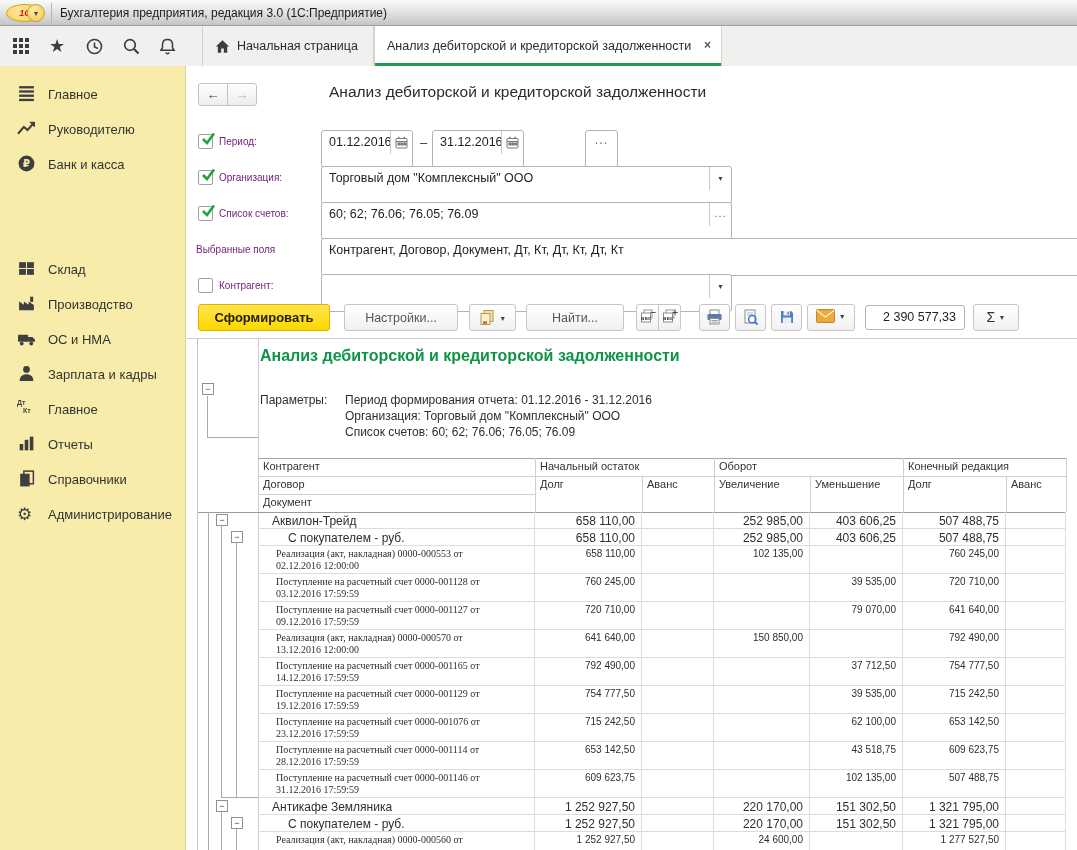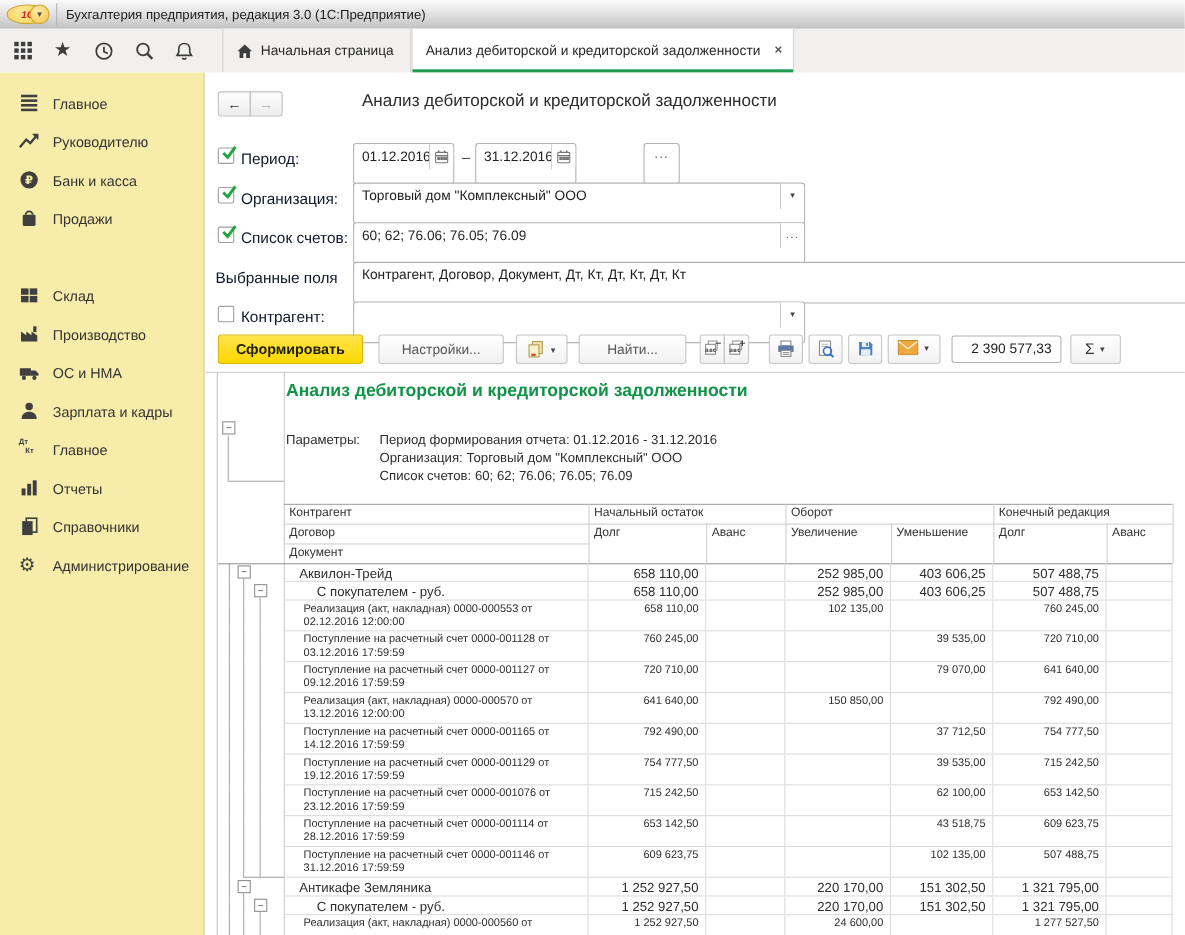--- a/index.html
+++ b/index.html
@@ -44,21 +44,21 @@
   #content { position:absolute; left:187px; top:66px; width:890px; height:784px; background:#fff; }
 
   .navbtn { position:absolute; top:17px; width:30px; height:23px; background:linear-gradient(#fefefe,#ededed);
     border:1px solid #c2c2c2; text-align:center; line-height:21px; font-size:13px; cursor:pointer; }
   #nav-back { left:11px; border-radius:3px 0 0 3px; color:#3a3a3a; }
   #nav-fwd { left:40px; border-radius:0 3px 3px 0; color:#b4b4b4; }
   #page-title { position:absolute; left:142px; top:17px; font-size:15.5px; color:#2b2b2b; }
 
   .cb { position:absolute; width:15px; height:15px; border:1px solid #9f9f9f; border-radius:2px; background:#fff; cursor:pointer; }
   .cb svg { position:absolute; left:1px; top:-4px; }
-  .flabel { position:absolute; font-size:14px; color:#0f172a; white-space:nowrap; }
+  .flabel { position:absolute; font-size:10px; color:#701a75; white-space:nowrap; }
   .field { position:absolute; height:38px; border:1px solid #b3b3b3; border-radius:3px; background:#fff; font-size:12.5px; color:#1e1e1e; }
   .field .val { position:absolute; left:7px; top:4px; white-space:nowrap; overflow:hidden; }
   .subbtn { position:absolute; right:0; top:0; width:22px; height:23px; border-left:1px solid #c9c9c9;
     text-align:center; color:#555; cursor:pointer; background:#fff; border-radius:0 3px 3px 0; }
   .subbtn.caret { font-size:7px; line-height:23px; color:#444; }
   .subbtn.dots { font-size:11px; line-height:20px; color:#666; letter-spacing:1px; }
   .dash { position:absolute; font-size:13px; color:#333; }
 
   .btn { position:absolute; top:238px; height:27px; background:linear-gradient(#ffffff,#f1f1f1);
     border:1px solid #c6c6c6; border-radius:3px; font-size:12.5px; color:#565656; text-align:center; cursor:pointer; }
@@ -98,21 +98,21 @@
   .gutter .half { top:14px; }
   .gutter .hend { position:absolute; height:1px; width:auto; left:23px; right:0; bottom:0; top:auto; background:#aaaaaa; }
   .gutter .b1 { left:18px; top:2px; }
   .gutter .b2 { left:33px; top:2px; }
   .cells { flex:1; display:flex; border-bottom:1px solid #dcdcdc; }
   .c { border-right:1px solid #dcdcdc; height:100%; overflow:hidden; }
   .name { width:277px; color:#2e2e2e; }
   .lvl1 .name { padding:2px 2px 0 14px; font-size:12px; }
   .lvl2 .name { padding:2px 2px 0 30px; font-size:12px; }
   .lvl3 .name { padding:2px 2px 0 18px; font-size:10px; }
-  .lvl3 .name span { display:block; line-height:12px; white-space:nowrap; }
+  .lvl3 .name span { display:block; line-height:12px; white-space:nowrap;font-family:Liberation Serif, serif; }
   .num { text-align:right; padding:2px 6px 0 2px; color:#2e2e2e; }
   .lvl1 .num,.lvl2 .num { font-size:12px; }
   .lvl3 .num { font-size:10px; line-height:12px; }
   .w0 { width:107px; } .w1 { width:72px; } .w2 { width:96px; }
   .w3 { width:93px; } .w4 { width:103px; } .w5 { width:60px; }
 </style>
 </head>
 <body>
 
 <div id="titlebar">
@@ -185,27 +185,20 @@
           <polyline points="12,3 16.5,3 16.5,7.5" fill="#3f3f3f" stroke-width="1"></polyline>
         </svg></span>
     <span class="tx">Руководителю</span>
   </div>
   <div class="side-item" style="top:86px">
     <span class="ic"><svg width="19" height="19" viewBox="0 0 18 18">
           <circle cx="9" cy="9" r="7.5" fill="#3f3f3f"></circle>
           <text x="9" y="12.6" text-anchor="middle" font-size="10" font-weight="bold" fill="#f7ecaa" font-family="DejaVu Sans, sans-serif">₽</text>
         </svg></span>
     <span class="tx">Банк и касса</span>
-  </div>
-  <div class="side-item" style="top:121px">
-    <span class="ic"><svg width="19" height="19" viewBox="0 0 18 18">
-          <path d="M6,6 a3,3 0 0 1 6,0" fill="none" stroke="#3f3f3f" stroke-width="1.6"></path>
-          <rect x="3.5" y="6" width="11" height="9.5" rx="1" fill="#3f3f3f"></rect>
-        </svg></span>
-    <span class="tx">Продажи</span>
   </div>
   <div class="side-item" style="top:191px">
     <span class="ic"><svg width="19" height="19" viewBox="0 0 18 18" fill="#3f3f3f">
           <rect x="2" y="3" width="6.5" height="5.5"></rect>
           <rect x="9.5" y="3" width="6.5" height="5.5"></rect>
           <rect x="2" y="9.5" width="6.5" height="5.5"></rect>
           <rect x="9.5" y="9.5" width="6.5" height="5.5"></rect>
         </svg></span>
     <span class="tx">Склад</span>
   </div>

